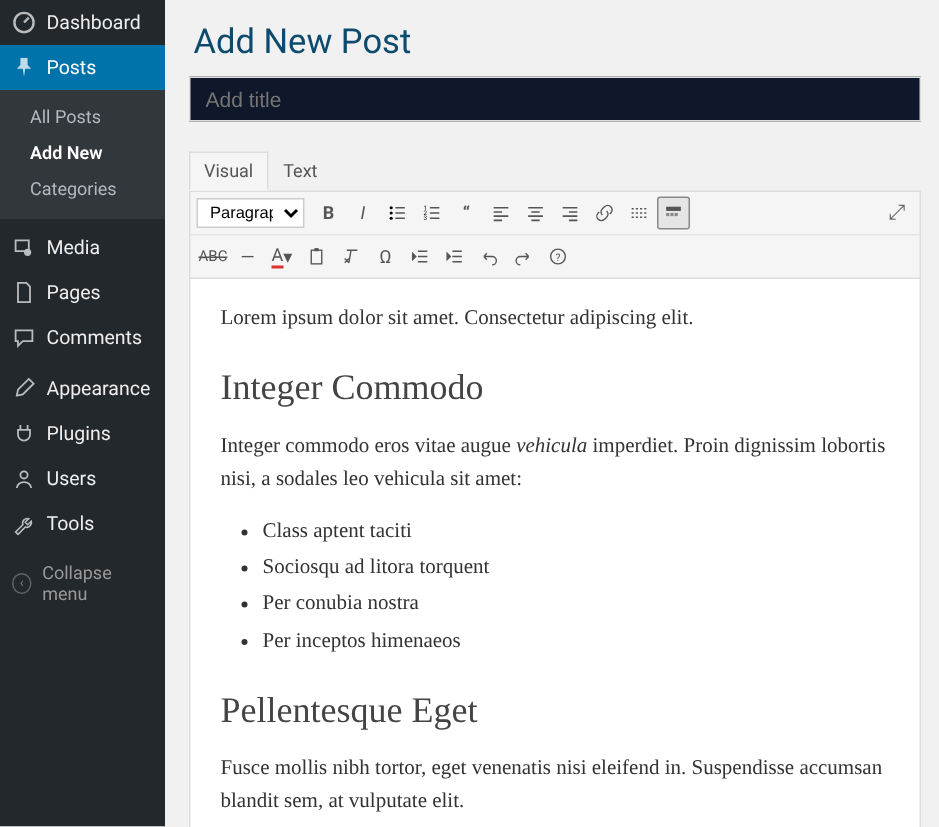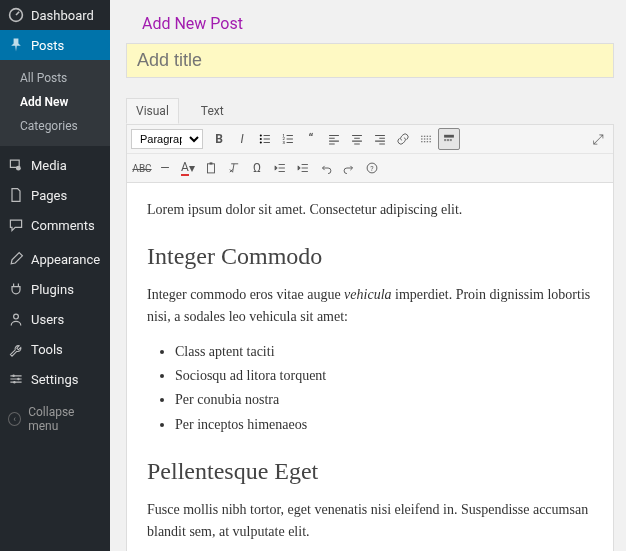--- a/index.html
+++ b/index.html
@@ -10,26 +10,26 @@
   .side-item .ic { width: 16px; height: 16px; display: inline-flex; align-items: center; justify-content: center; opacity: .75; }
   .side-item.current { background: #0073aa; color: #fff; position: relative; }
   .side-item.current::after { content: ""; position: absolute; right: -6px; top: 50%; margin-top: -6px; border: 6px solid transparent; border-left-color: #0073aa; }
   .submenu { background: #32373c; padding: 6px 0 8px; }
   .submenu .sub { padding: 5px 20px; font-size: 12px; color: #b4b9be; cursor: pointer; }
   .submenu .sub.current { color: #fff; font-weight: 600; }
   .side-sep { height: 4px; }
   .collapse { color: #999; font-size: 12px; }
   .collapse .ic { border: 1px solid #777; border-radius: 50%; width: 14px; height: 14px; font-size: 9px; }
   .main { flex: 1; padding: 10px 12px 0 16px; overflow-y: auto; }
-  h1.pagetitle { font-size: 16px; font-weight: 400; color: #a21caf; margin: 4px 16px 10px; }
+  h1.pagetitle { font-size: 23px; font-weight: 400; color: #0c4a6e; margin: 4px 3px 10px; }
   .titlewrap { margin-bottom: 14px; }
-  .titleinput { width: 100%; padding: 6px 10px; font-size: 18px; color: #888; border: 1px solid #ddd; background: #fef9c3; outline: none; }
+  .titleinput { width: 100%; padding: 6px 10px; font-size: 14px; color: #888; border: 1px solid #ddd; background: #0f172a; outline: none; }
   .mediarow { display: flex; justify-content: space-between; align-items: center; margin-bottom: 0; }
   .addmedia { display: inline-flex; align-items: center; gap: 5px; border: 1px solid #ccc; background: #f7f7f7; padding: 4px 10px; font-size: 12px; color: #0073aa; cursor: pointer; border-radius: 2px; }
-  .tabs { display: flex; gap: 12px; margin-top: 6px; }
+  .tabs { display: flex; gap: 0; margin-top: 6px; }
   .tab { padding: 5px 9px; font-size: 12px; color: #555; cursor: pointer; border: 1px solid transparent; }
   .tab.active { background: #f5f5f5; border: 1px solid #ddd; border-bottom-color: #f5f5f5; color: #555; }
   .toolbar { background: #f5f5f5; border: 1px solid #ddd; }
   .tbrow { display: flex; align-items: center; padding: 3px 4px; gap: 1px; }
   .tbrow + .tbrow { border-top: 1px solid #e5e5e5; }
   .fmt-select { font-size: 11px; padding: 2px 4px; border: 1px solid #ccc; background: #fff; margin-right: 4px; width: 72px; }
   .tbtn { width: 22px; height: 22px; display: inline-flex; align-items: center; justify-content: center; font-size: 12px; color: #555; cursor: pointer; border-radius: 2px; }
   .tbtn.boxed { border: 1px solid #888; background: #e5e5e5; }
   .tbtn svg { width: 14px; height: 14px; }
   .expand { margin-left: auto; font-size: 14px; color: #666; }
@@ -122,31 +122,20 @@
       <span>Users</span>
     </div>
     <div class="side-item">
       <span class="ic">
         <svg viewBox="0 0 20 20" fill="currentColor">
             <path d="M14 6a4 4 0 00-5 5l-6 6 2 2 6-6a4 4 0 005-5l-3 3-2-2z" fill="none" stroke="currentColor" stroke-width="1.3"></path>
           </svg>
       </span>
       <span>Tools</span>
     </div>
-    <div class="side-item">
-      <span class="ic">
-        <svg viewBox="0 0 20 20" fill="currentColor">
-            <path d="M3 6h14M3 10h14M3 14h14" stroke="currentColor" stroke-width="1.5"></path>
-            <circle cx="7" cy="6" r="1.5"></circle>
-            <circle cx="13" cy="10" r="1.5"></circle>
-            <circle cx="8" cy="14" r="1.5"></circle>
-          </svg>
-      </span>
-      <span>Settings</span>
-    </div>
     <div class="side-sep"></div>
     <div class="side-item collapse">
       <span class="ic">‹</span>
       <span>Collapse menu</span>
     </div>
   </div>
 
   <div class="main">
     <h1 class="pagetitle">Add New Post</h1>
 

